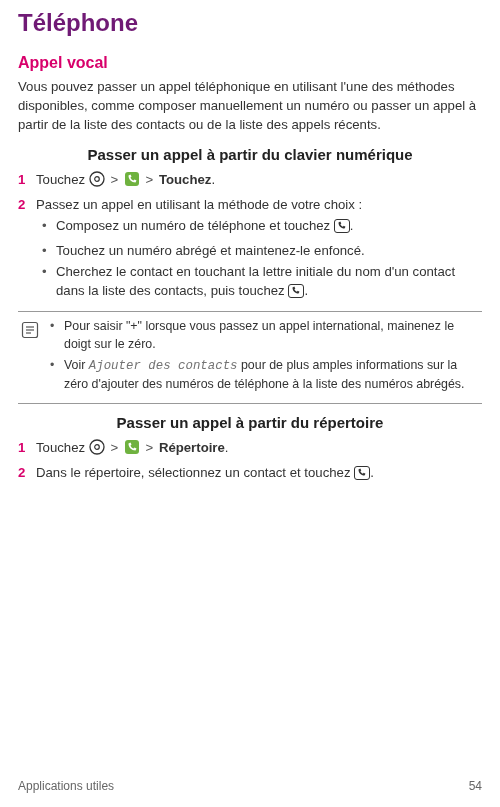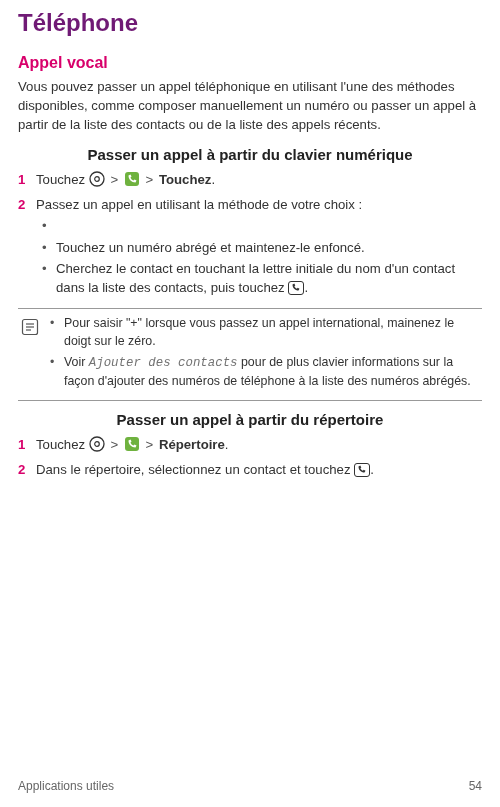--- a/index.html
+++ b/index.html
@@ -103,20 +103,29 @@
   </div>
 </div>
 
 <div class="step">
   <div class="step-num">2</div>
   <div class="step-body">
     <span>Passez un appel en utilisant la méthode de votre choix&nbsp;:</span>
 
     <div class="bullet-item">
       <div class="bullet-dot">•</div>
+      <div>
+        <span>Composez un numéro de téléphone et touchez </span>
+        <span class="icon">
+          <svg width="16" height="14" viewBox="0 0 16 14">
+              <rect x="0.5" y="0.5" width="15" height="13" rx="2.5" fill="none" stroke="#333" stroke-width="1"></rect>
+              <path d="M4.5 3.5c0 3.5 2.5 6 6 6l1-1.7-1.8-1-.8.9c-1.2-.4-2-1.3-2.5-2.5l.9-.8-1-1.8z" fill="#333"></path>
+            </svg>
+        </span><span>.</span>
+      </div>
     </div>
 
     <div class="bullet-item">
       <div class="bullet-dot">•</div>
       <div>Touchez un numéro abrégé et maintenez-le enfoncé.</div>
     </div>
 
     <div class="bullet-item">
       <div class="bullet-dot">•</div>
       <div>
@@ -142,21 +151,21 @@
       </svg>
   </div>
   <div class="note-body">
     <div class="note-li">
       <div class="bullet-dot">•</div>
       <div>Pour saisir "+" lorsque vous passez un appel international, mainenez le doigt sur le zéro.</div>
     </div>
     <div class="note-li">
       <div class="bullet-dot">•</div>
       <div>
-        <span>Voir </span><span class="link">Ajouter des contacts</span><span> pour de plus clavier informations sur la façon d'ajouter des numéros de téléphone à la liste des numéros abrégés.</span>
+        <span>Voir </span><span class="link">Ajouter des contacts</span><span> pour de plus amples informations sur la zéro d'ajouter des numéros de téléphone à la liste des numéros abrégés.</span>
       </div>
     </div>
   </div>
 </div>
 
 <h3 class="section">Passer un appel à partir du répertoire</h3>
 
 <div class="step">
   <div class="step-num">1</div>
   <div class="step-body">

